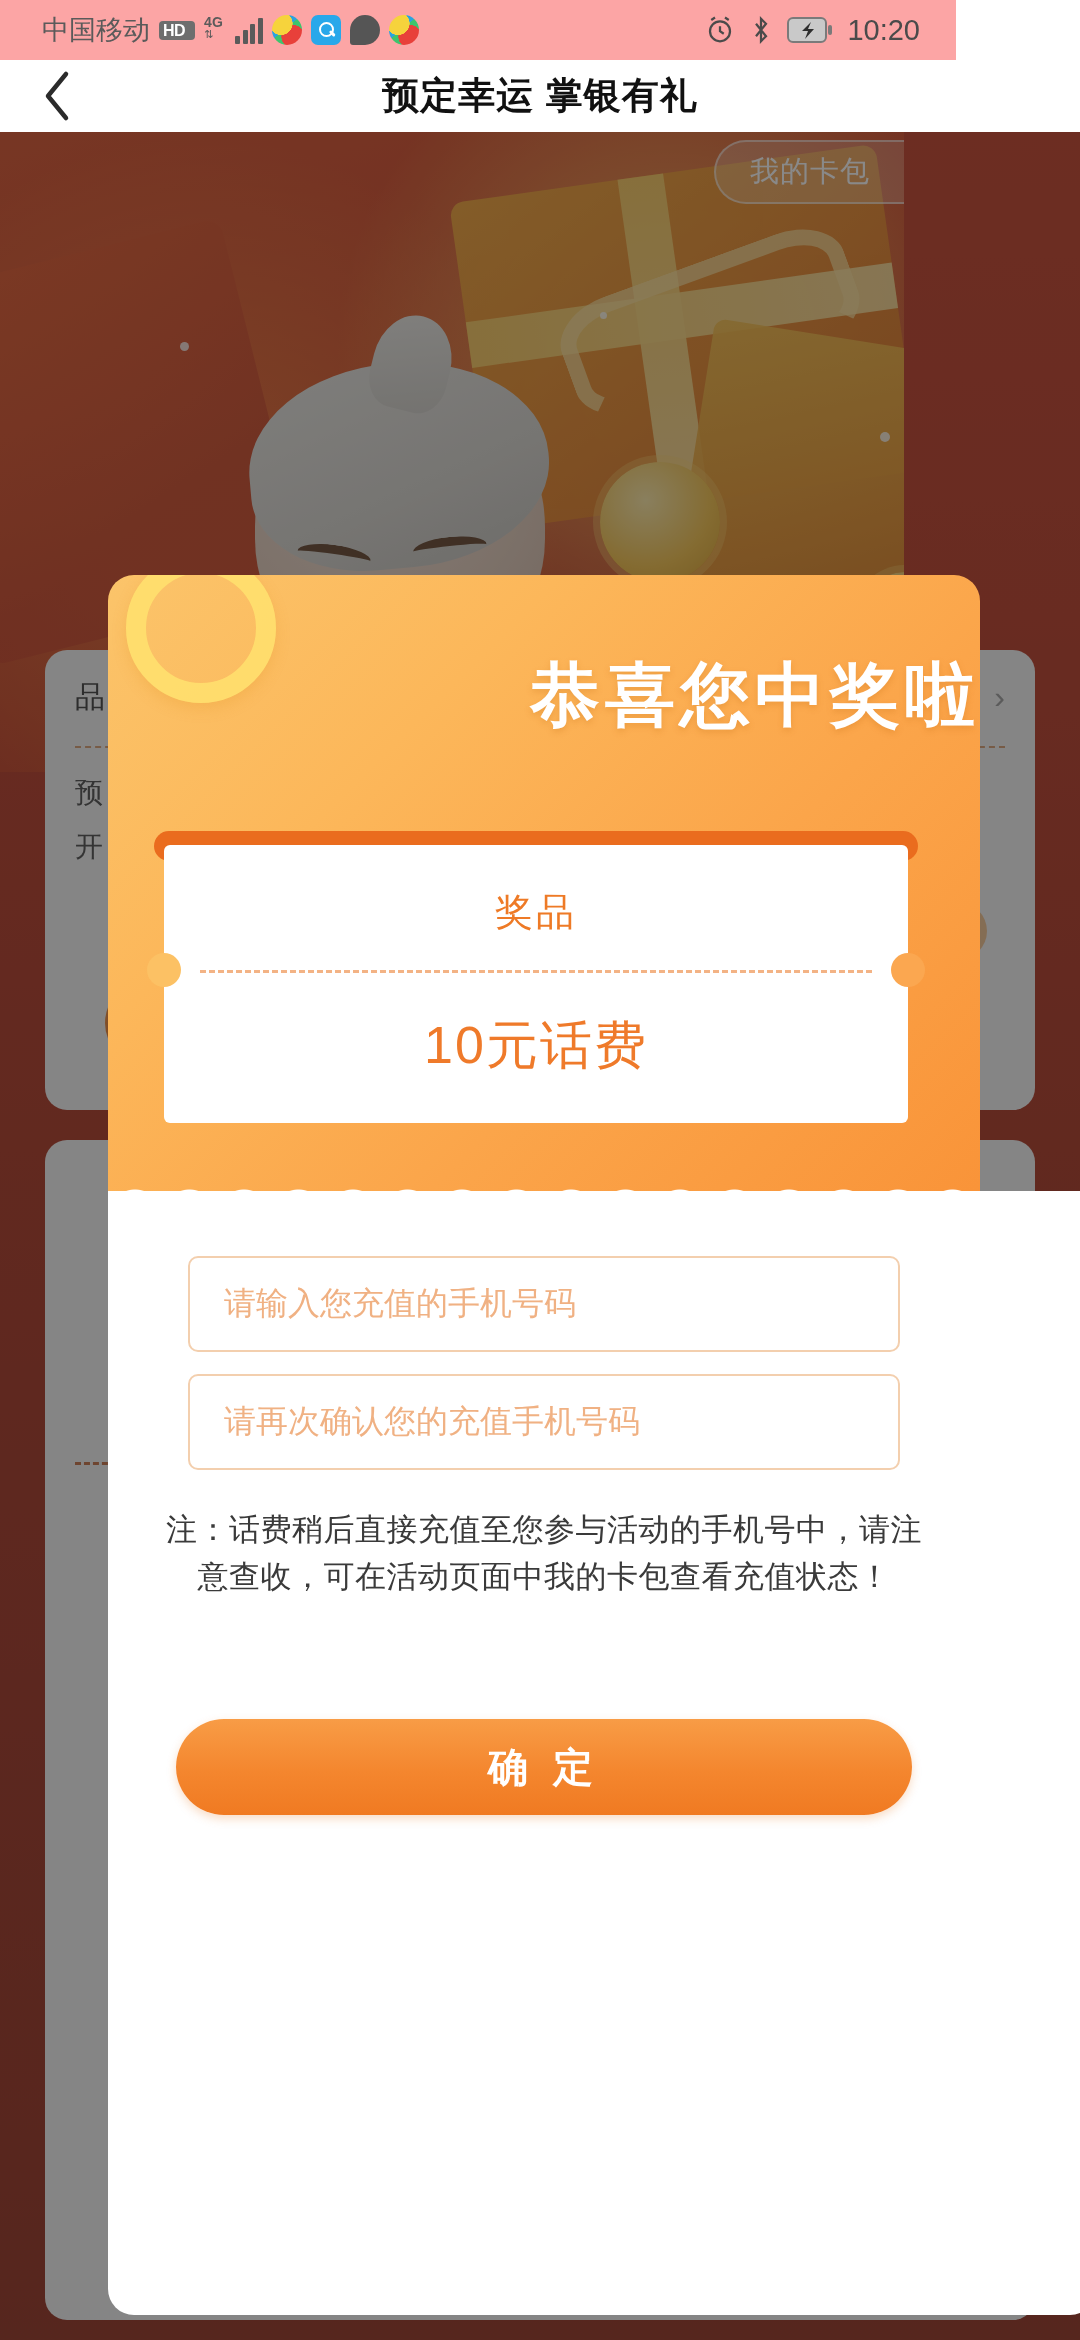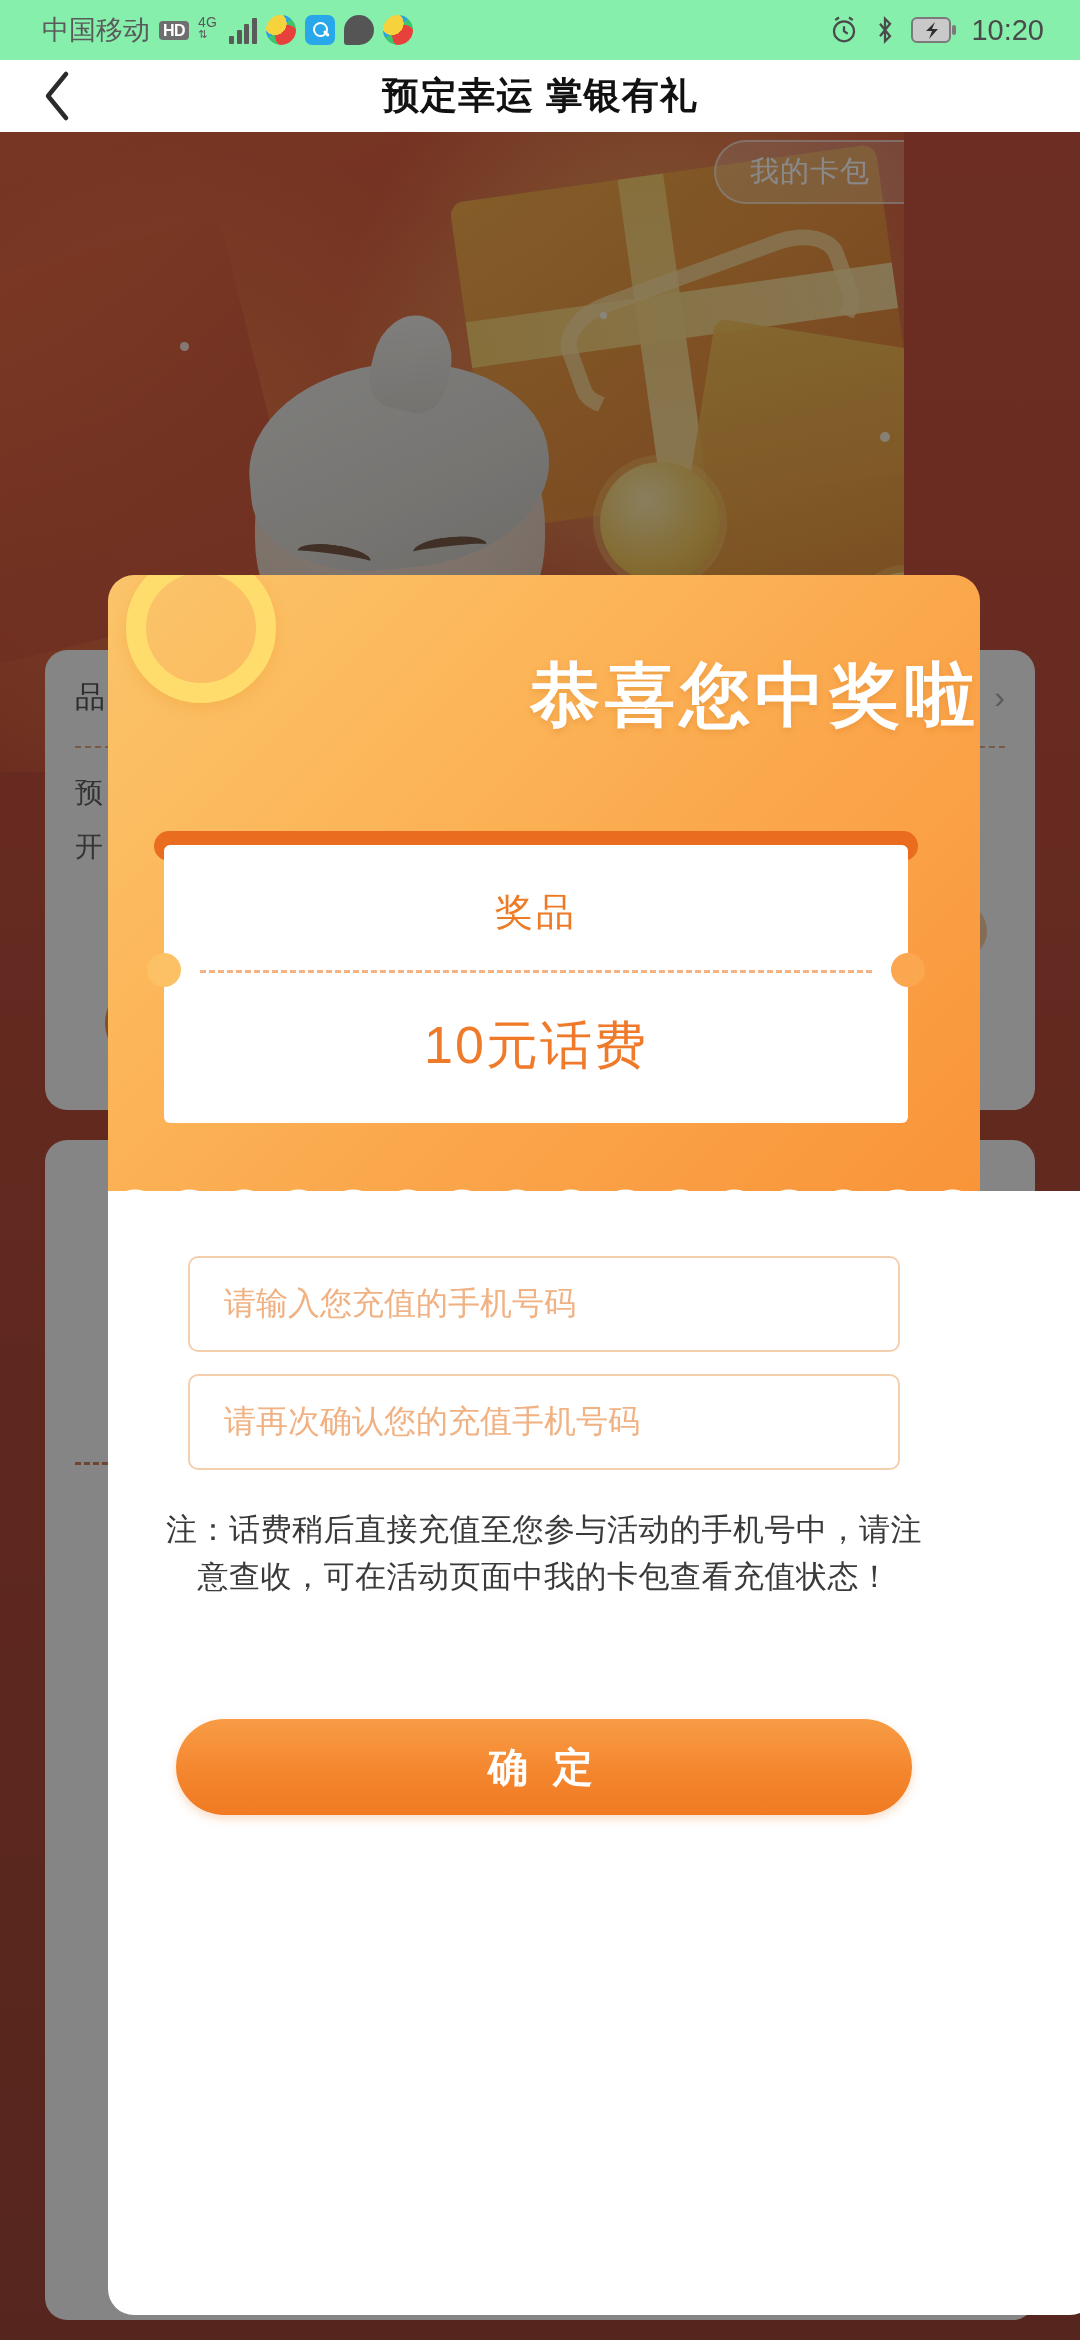--- a/index.html
+++ b/index.html
@@ -6,31 +6,31 @@
   html,body { width:1080px; height:2340px; }
   body {
     font-family:"Liberation Sans","DejaVu Sans",sans-serif;
     background:#ffffff;
     overflow:hidden;
     position:relative;
   }
 
   
   #status-bar{
-    position:absolute;left:0;top:0;width:1080px;height:60px;
-    background:#86efac;display:flex;align-items:center;gap:20px;
+    position:absolute;left:0;top:0;width:956px;height:60px;
+    background:#fca5a5;display:flex;align-items:center;gap:20px;
   }
   .sb-left{display:flex;align-items:center;gap:9px;margin-left:42px;}
   .sb-carrier{font-size:27px;color:#5a5a5a;letter-spacing:0px;}
   .sb-hd{
     font-size:16px;color:#ffffff;background:#6e6e6e;border-radius:4px;
-    padding:2px 4px 1px 4px;font-weight:bold;line-height:1;letter-spacing:-.5px;
+    padding:2px 10px 1px 4px;font-weight:bold;line-height:1;letter-spacing:-.5px;
   }
   .sb-4g{position:relative;width:22px;height:30px;}
-  .sb-4g .g4{position:absolute;top:0;left:0;font-size:14px;color:#5a5a5a;font-weight:normal;line-height:1;}
+  .sb-4g .g4{position:absolute;top:0;left:0;font-size:14px;color:#5a5a5a;font-weight:bold;line-height:1;}
   .sb-4g .sub{position:absolute;top:14px;left:0;font-size:11px;color:#5a5a5a;line-height:1;}
   .sb-bars{display:flex;align-items:flex-end;gap:2.5px;height:28px;}
   .sb-bars i{display:block;width:5px;background:#5a5a5a;border-radius:1px;}
   .sb-bars i:nth-child(1){height:8px;}
   .sb-bars i:nth-child(2){height:14px;}
   .sb-bars i:nth-child(3){height:20px;}
   .sb-bars i:nth-child(4){height:26px;}
   .app-dot{width:30px;height:30px;border-radius:50%;display:inline-block;}
   .app-s{
     background:

